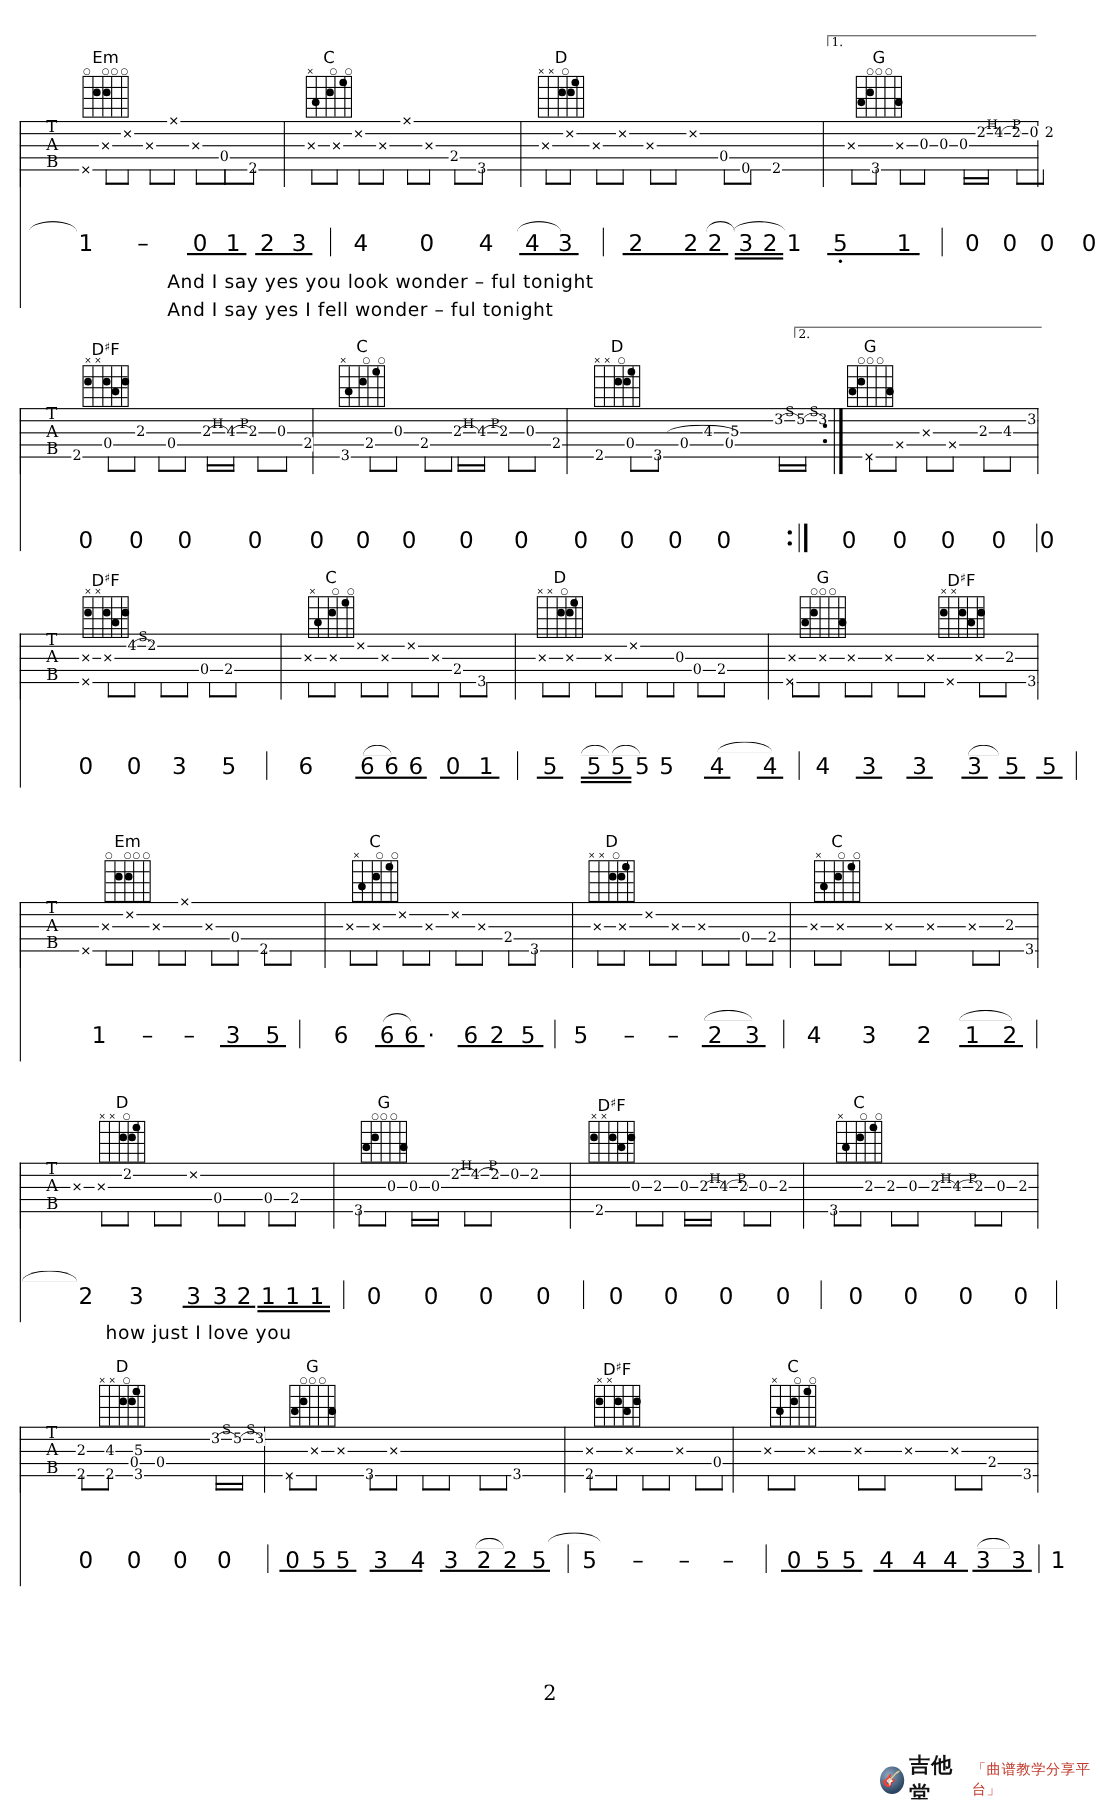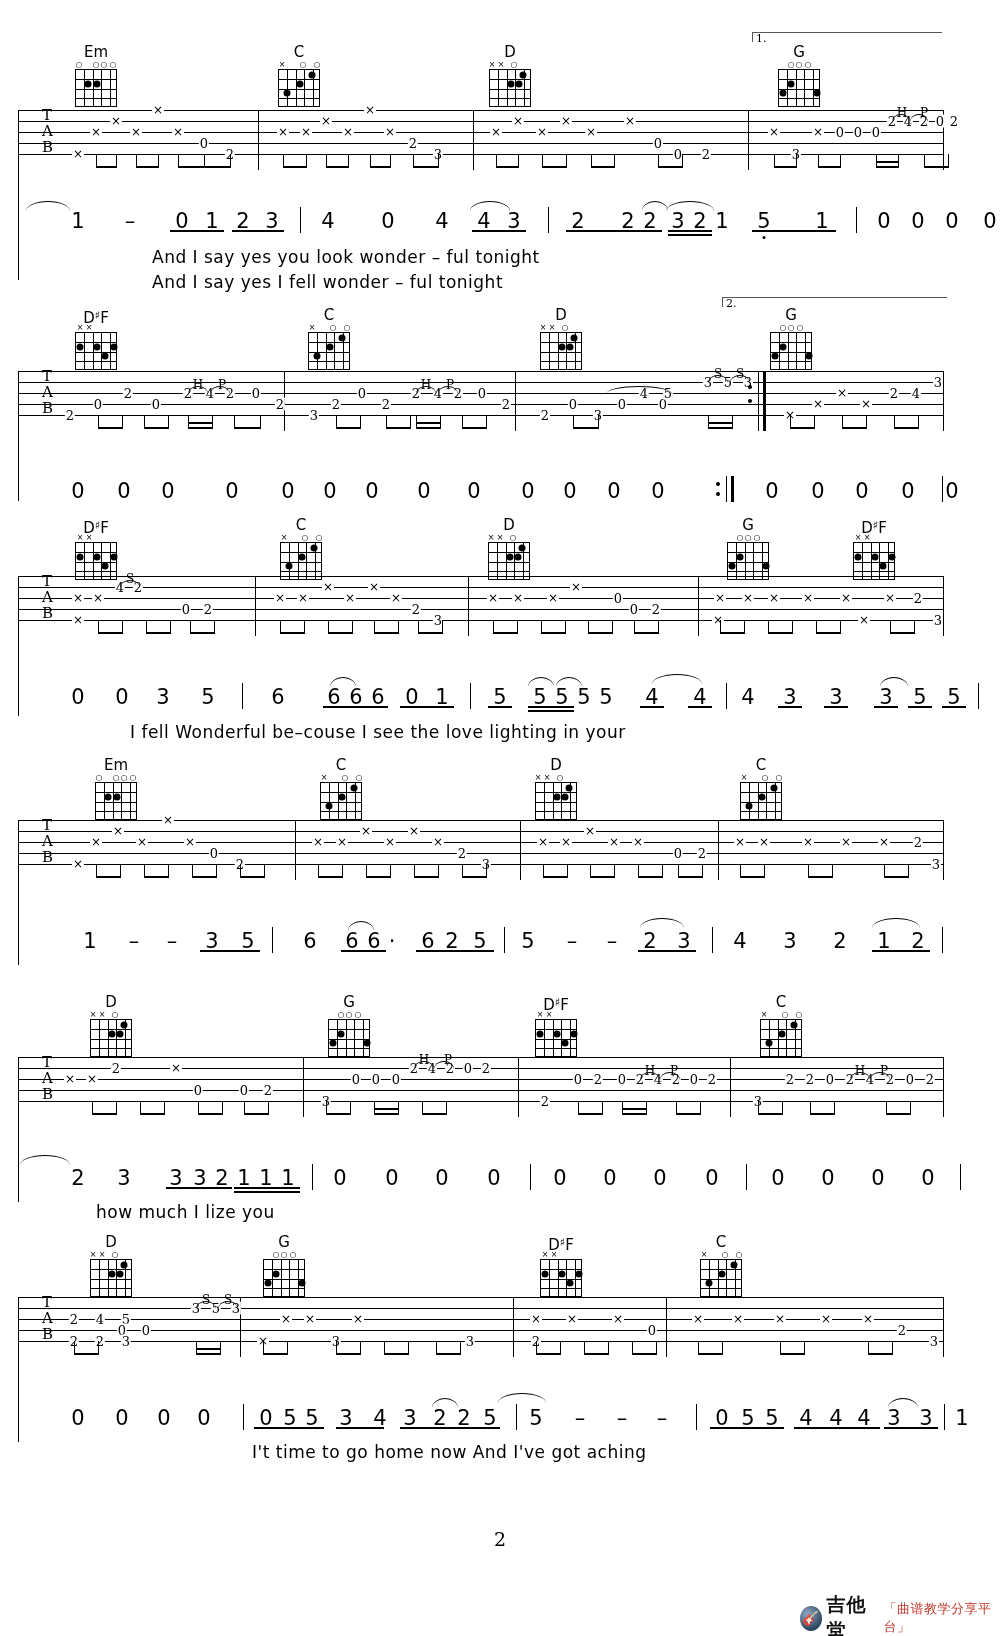--- a/index.html
+++ b/index.html
@@ -841,21 +841,20 @@
       <div class="jslur" style="left:880px;top:-9px;width:28px;"></div>
       <span class="jnum" style="left:886px;">3</span>
       <span class="jnum" style="left:920px;">5</span>
       <span class="jnum" style="left:954px;">5</span>
       <div class="ub" style="left:874px;top:20px;width:24px;"></div>
       <div class="ub" style="left:908px;top:20px;width:24px;"></div>
       <div class="ub" style="left:942px;top:20px;width:24px;"></div>
       <div class="jbar" style="left:978px;top:-3px;"></div>
     </div>
 
-    <div class="ly" style="left:130px;top:205px;">I fell Wonderful      be–couse I  see the love      lighting in your</div>
   </div>
 
   <div class="system" style="top:758px;height:230px;">
 
     <div class="chord" style="left:90px;top:0;">
       <div class="cname">Em</div>
       <div class="omark">
         <span style="left:4px;">○</span>
           <span style="left:21px;">○</span>
           <span style="left:29px;">○</span>
@@ -1296,21 +1295,21 @@
       <span class="jnum" style="left:660px;">0</span>
       <span class="jnum" style="left:712px;">0</span>
       <div class="jbar" style="left:746px;top:-3px;"></div>
       <span class="jnum" style="left:778px;">0</span>
       <span class="jnum" style="left:828px;">0</span>
       <span class="jnum" style="left:878px;">0</span>
       <span class="jnum" style="left:928px;">0</span>
       <div class="jbar" style="left:960px;top:-3px;"></div>
     </div>
 
-    <div class="ly" style="left:96px;top:208px;">how much    I lize     you</div>
+    <div class="ly" style="left:96px;top:208px;">how just    I love     you</div>
   </div>
 
   <div class="system" style="top:1235px;height:260px;">
 
     <div class="chord" style="left:85px;top:0;">
       <div class="cname">D</div>
       <div class="omark">
         <span style="left:3px;">×</span>
           <span style="left:12px;">×</span>
           <span style="left:25px;">○</span>
@@ -1521,21 +1520,20 @@
       <span class="jnum" style="left:864px;">4</span>
       <div class="jslur" style="left:888px;top:-9px;width:30px;"></div>
       <span class="jnum" style="left:894px;">3</span>
       <span class="jnum" style="left:926px;">3</span>
       <div class="ub" style="left:794px;top:20px;width:86px;"></div>
       <div class="ub" style="left:884px;top:20px;width:54px;"></div>
       <span class="jnum" style="left:962px;">1</span>
       <div class="jbar" style="left:944px;top:-3px;"></div>
     </div>
 
-    <div class="ly" style="left:252px;top:208px;">I't time to go home  now            And I've got aching</div>
   </div>
 
   <div class="pgnum" style="top:1528px;">2</div>
 
   <div class="wm" style="left:800px;top:1592px;">
     <div class="glb">
       <span class="gtr">🎸</span>
     </div>
     <span class="cn">吉他堂</span>
     <span class="cn2">「曲谱教学分享平台」</span>

